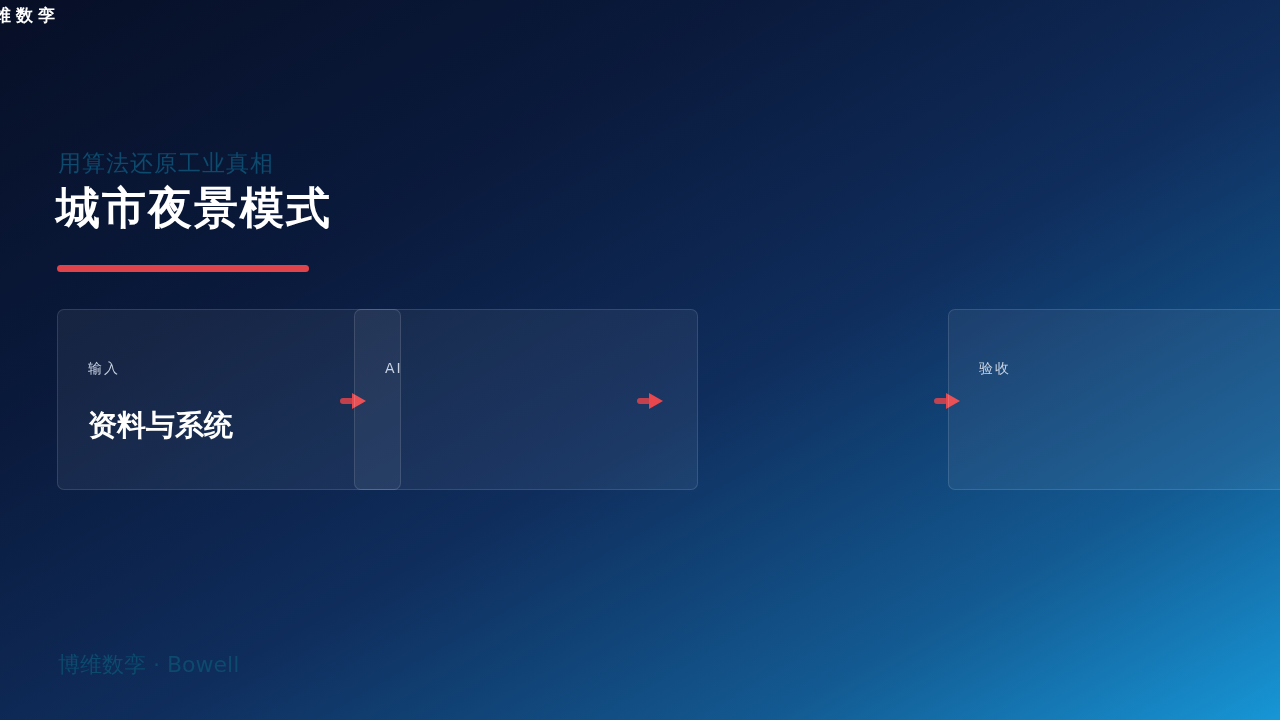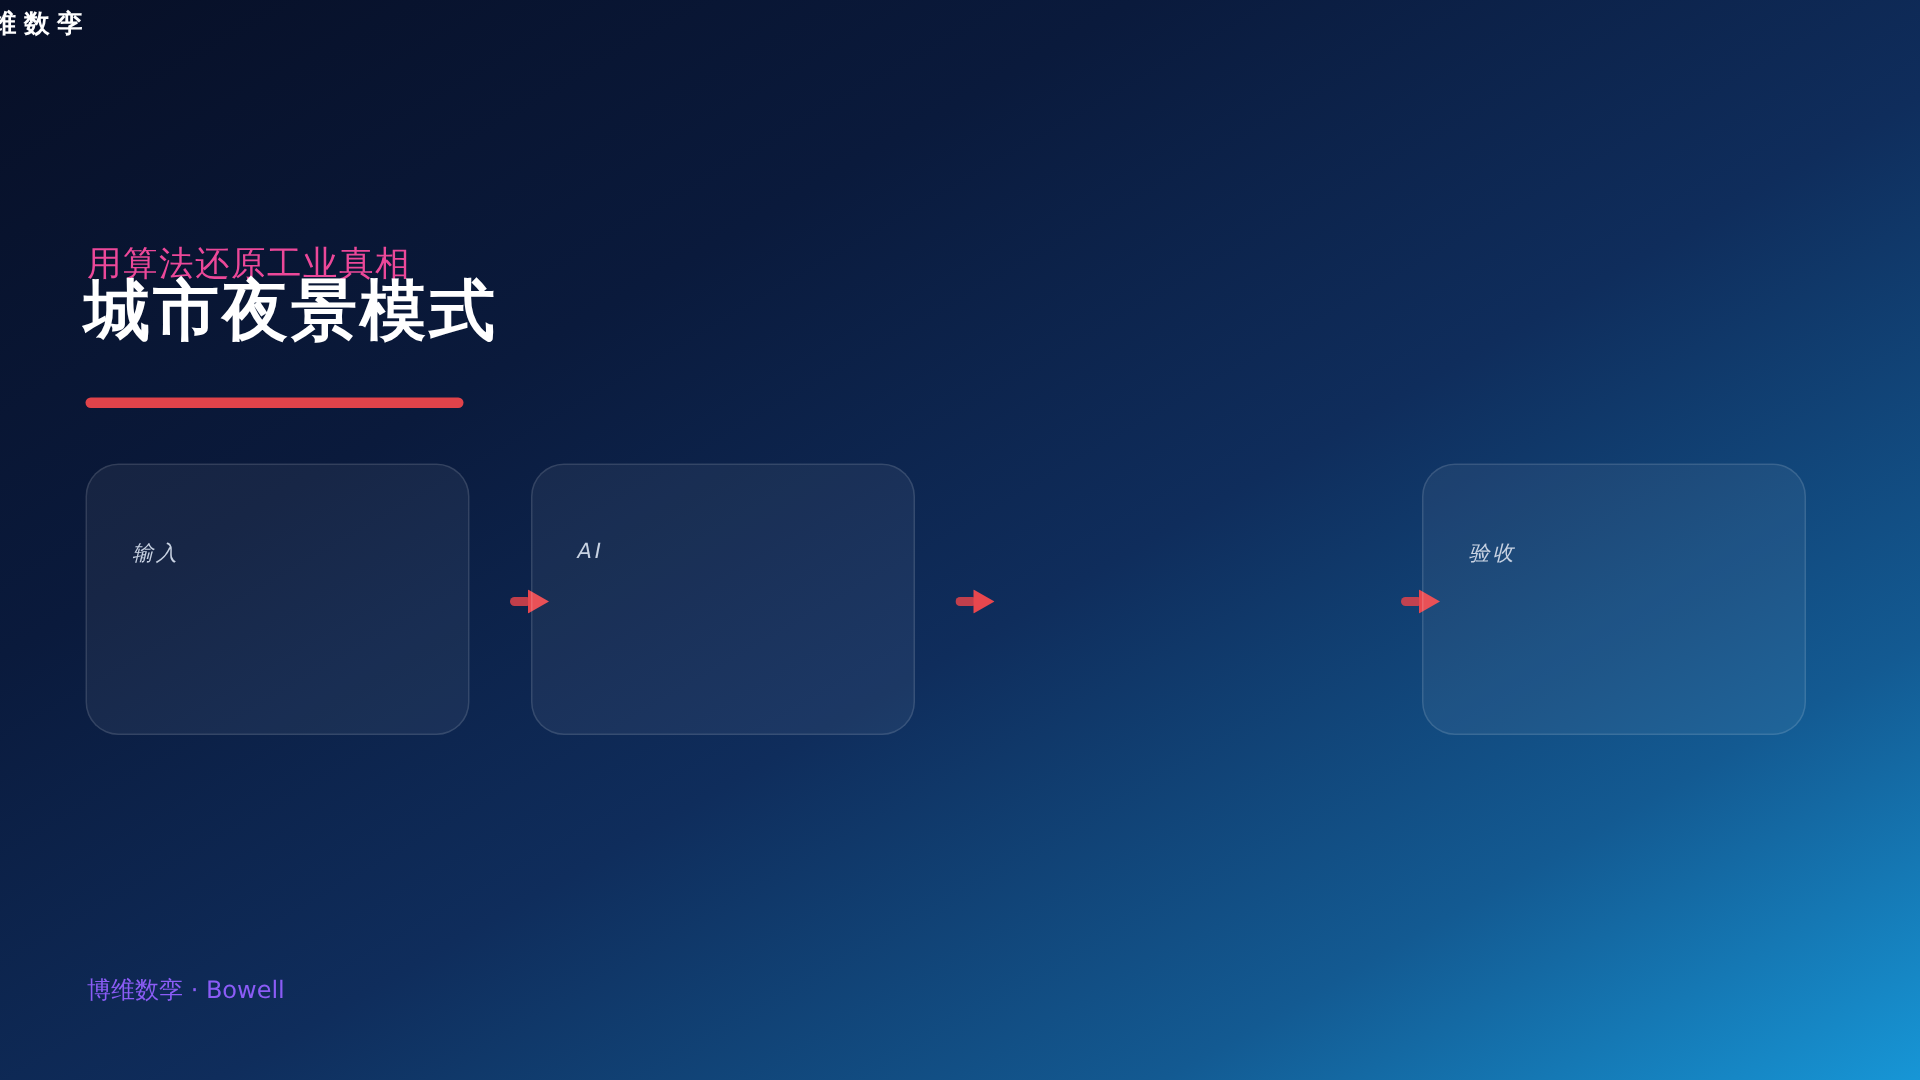--- a/index.html
+++ b/index.html
@@ -20,23 +20,23 @@
       left: -6px;
       top: 4px;
       font-size: 17px;
       font-weight: bold;
       letter-spacing: 5px;
       color: #ffffff;
     }
     .subtitle {
       position: absolute;
       left: 58px;
-      top: 160px;
+      top: 148px;
       font-size: 23px;
-      color: #ec4899;
+      color: #0c4a6e;
       letter-spacing: 1px;
     }
     .title {
       position: absolute;
       left: 56px;
       top: 184px;
       font-size: 44px;
       font-weight: bold;
       letter-spacing: 2px;
       color: #ffffff;
@@ -54,27 +54,26 @@
     .flow {
       position: absolute;
       left: 57px;
       top: 309px;
       width: 1178px;
       height: 183px;
     }
     .card {
       position: absolute;
       top: 0;
-      width: 256px;
+      width: 344px;
       height: 181px;
-      border-radius: 22px;
+      border-radius: 7px;
       background: rgba(255,255,255,0.055);
       border: 1px solid rgba(255,255,255,0.12);
       box-sizing: border-box;
-      font-style: italic;
     }
     .card-label {
       position: absolute;
       left: 30px;
       top: 50px;
       font-size: 14px;
       color: #c8d2e2;
       letter-spacing: 2px;
     }
     .card-value {
@@ -89,37 +88,38 @@
     .arrow {
       position: absolute;
       top: 84px;
       width: 26px;
       height: 16px;
     }
     .footer {
       position: absolute;
       left: 58px;
       top: 650px;
-      font-size: 16px;
-      color: #8b5cf6;
+      font-size: 22px;
+      color: #0c4a6e;
       text-align: center;
     }
   </style>
 </head>
 <body>
 
 <div class="logo">维数孪</div>
 
 <div class="subtitle">用算法还原工业真相</div>
 <div class="title">城市夜景模式</div>
 <div class="title-underline"></div>
 
 <div class="flow">
   <div class="card" style="left:0;">
     <div class="card-label">输入</div>
+    <div class="card-value">资料与系统</div>
   </div>
 
   <svg class="arrow" style="left:283px;" viewBox="0 0 26 16">
     <rect x="0" y="5" width="14" height="6" rx="3" fill="#e0434a" opacity="0.85"></rect>
     <polygon points="12,0 26,8 12,16" fill="#e8474e"></polygon>
   </svg>
 
   <div class="card" style="left:297px;">
     <div class="card-label">AI</div>
   </div>

